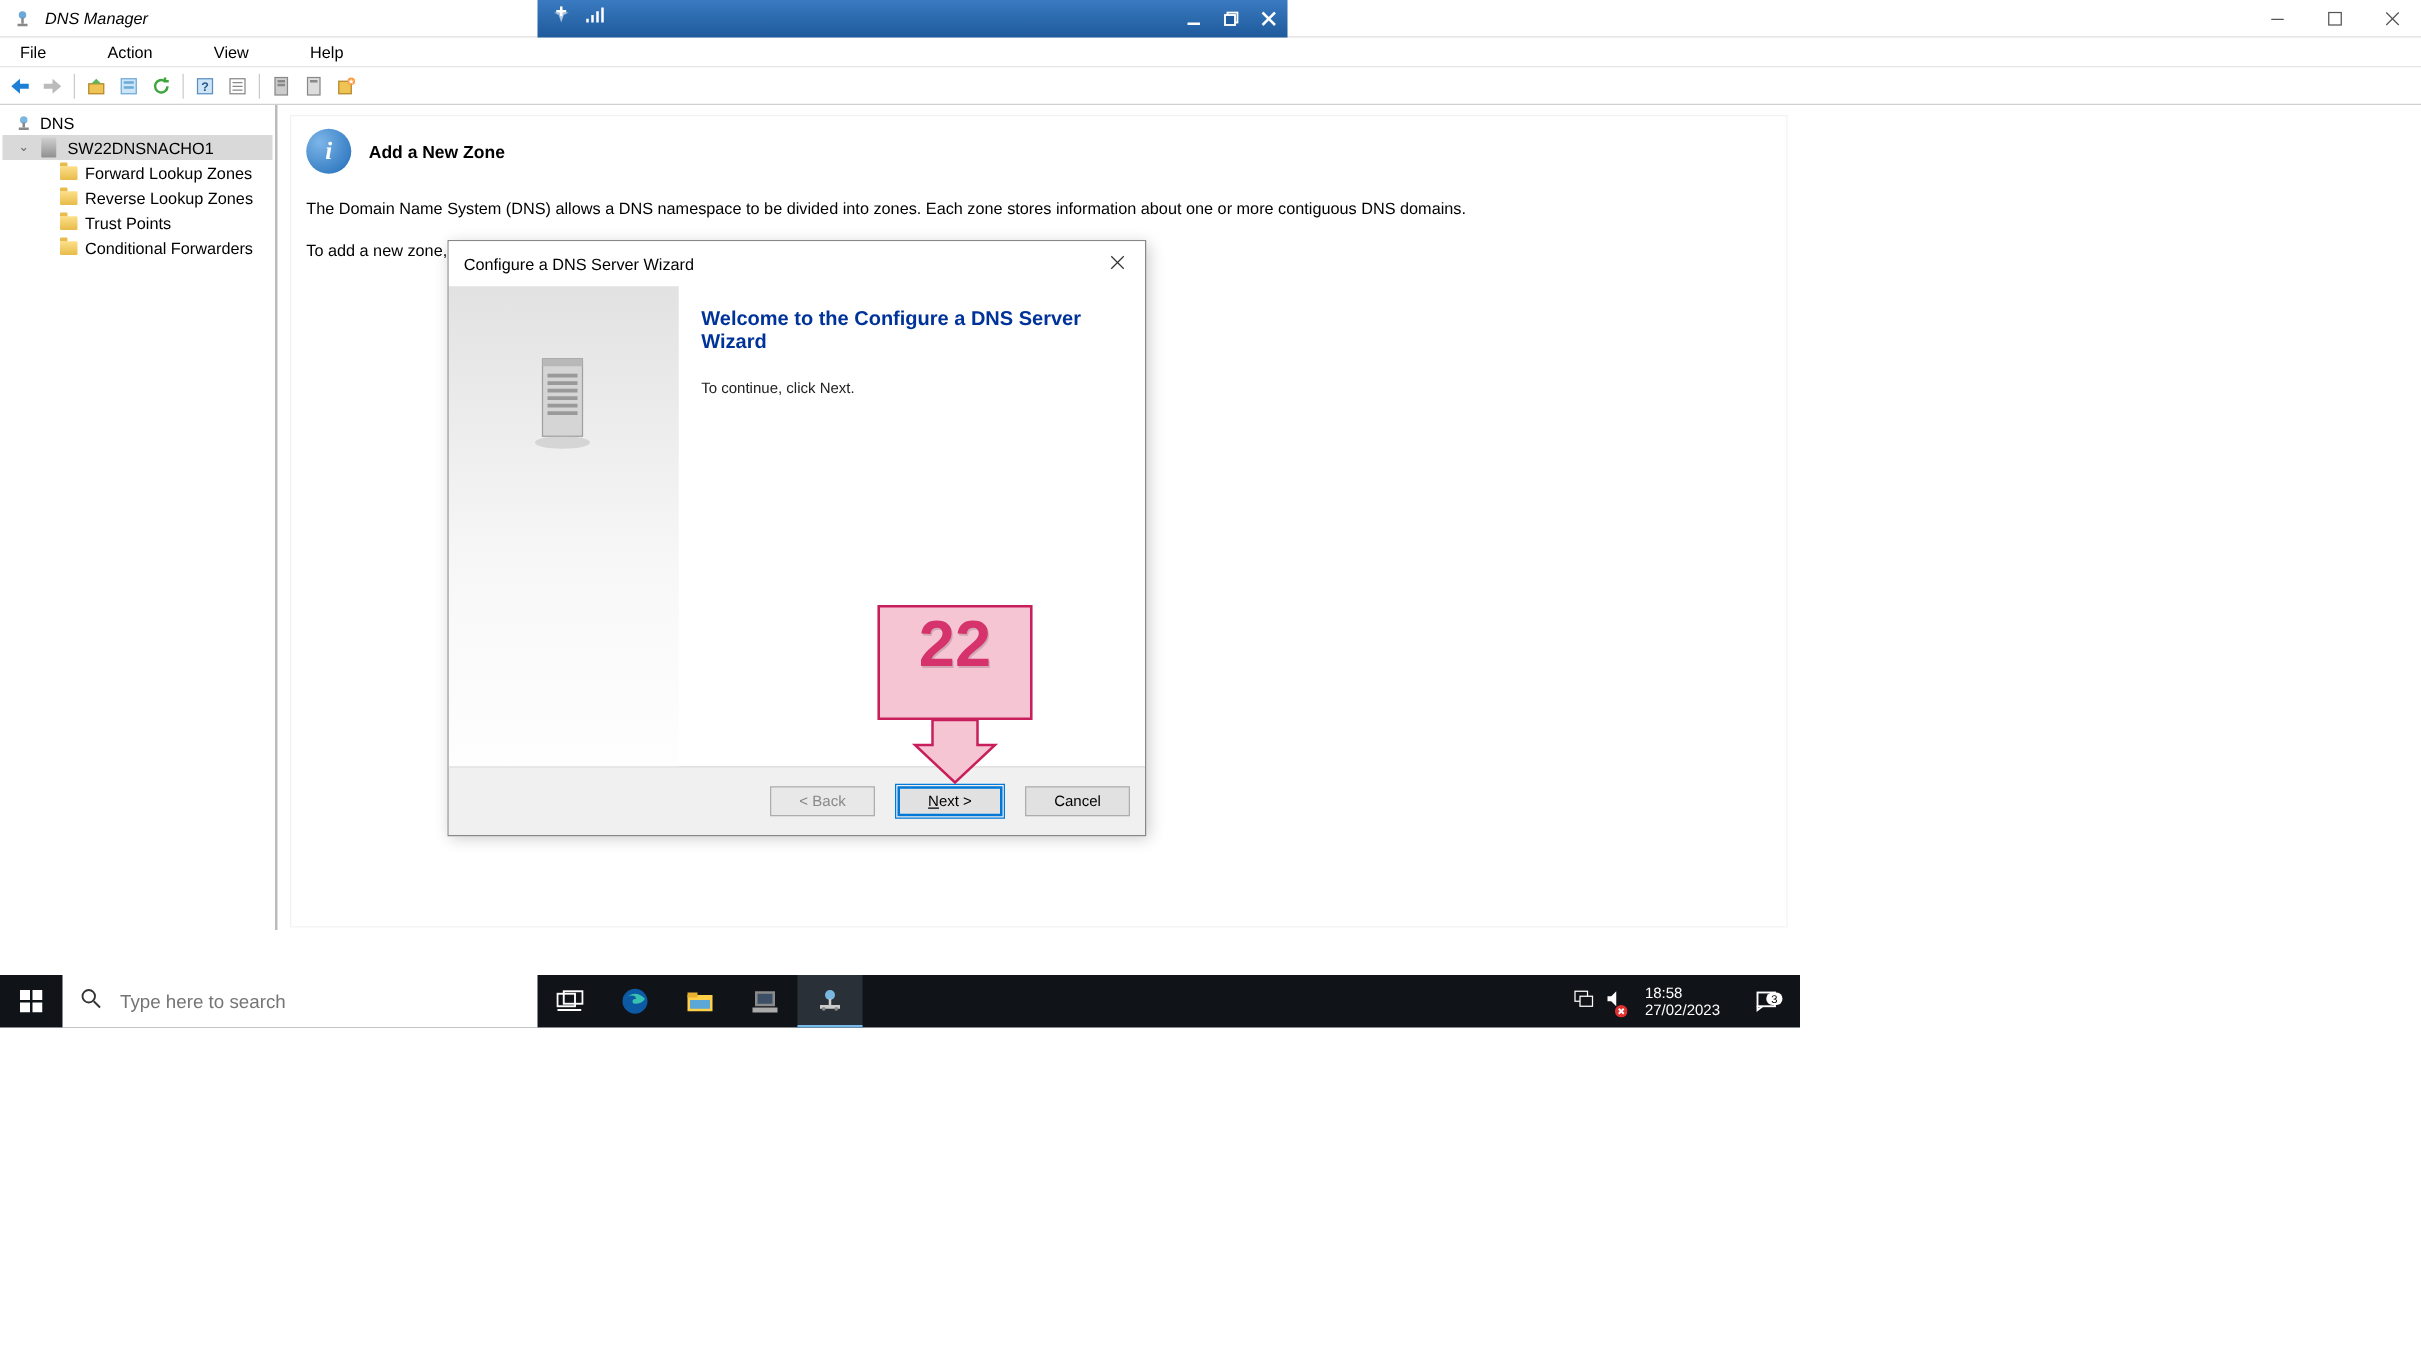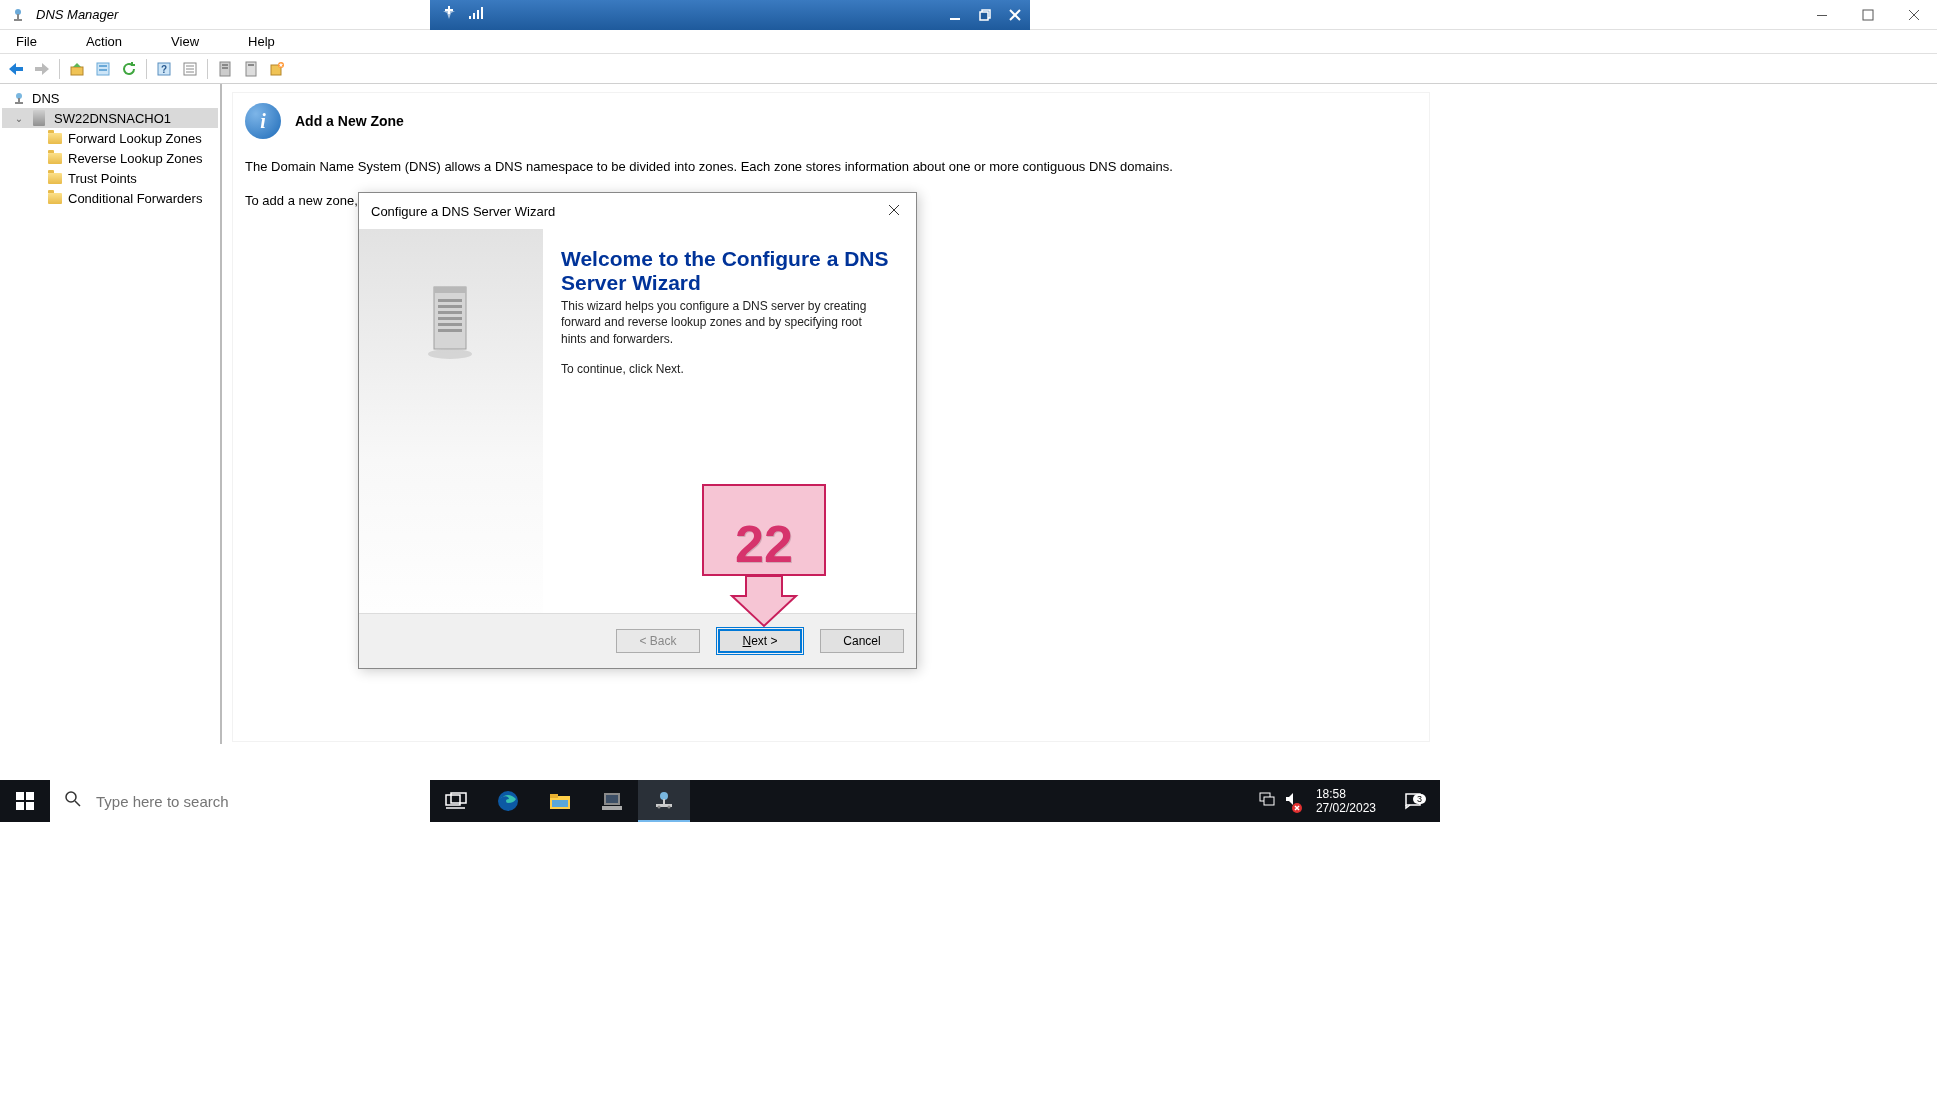--- a/index.html
+++ b/index.html
@@ -45,32 +45,32 @@
     .content-title { font-size: 14px; font-weight: 600; }
     .content-text { font-size: 13px; margin-bottom: 14px; line-height: 1.5; }
     
     
     .wizard-dialog { position: absolute; left: 358px; top: 192px; width: 559px; background: #fff; border: 1px solid #888; box-shadow: 2px 2px 12px rgba(0,0,0,0.2); }
     .wizard-titlebar { height: 36px; display: flex; align-items: center; padding: 0 12px; font-size: 13px; background: #fff; }
     .wizard-close { position: absolute; right: 0; top: 0; width: 44px; height: 34px; display: flex; align-items: center; justify-content: center; font-size: 16px; cursor: pointer; }
     .wizard-body { display: flex; height: 384px; }
     .wizard-side { width: 184px; background: linear-gradient(180deg, #e2e2e2 0%, #f8f8f8 60%, #fefefe 100%); display: flex; align-items: flex-start; justify-content: center; padding-top: 48px; }
     .wizard-main { flex: 1; padding: 18px 26px 10px 18px; }
-    .wizard-heading { font-family: 'Segoe UI Semibold', 'Segoe UI', sans-serif; font-size: 21px; font-weight: 700; color: #003399; margin-bottom: 3px; line-height: 1.15; }
+    .wizard-heading { font-family: 'Segoe UI Semibold', 'Segoe UI', sans-serif; font-size: 16px; font-weight: 700; color: #003399; margin-bottom: 18px; line-height: 1.15; }
     .wizard-para { font-size: 12px; color: #222; margin-bottom: 14px; line-height: 1.35; }
     .wizard-footer { height: 55px; background: #f0f0f0; border-top: 1px solid #dcdcdc; display: flex; align-items: center; justify-content: flex-end; padding: 0 10px; gap: 14px; }
     .wiz-btn { width: 84px; height: 24px; font-size: 12px; background: #e1e1e1; border: 1px solid #adadad; cursor: pointer; }
     .wiz-btn.disabled { color: #888; background: #e8e8e8; cursor: default; }
     .wiz-btn.primary { border: 2px solid #0078d7; background: #e1e1e1; }
     .wiz-btn-outer { border: 1px solid #0078d7; padding: 1px; }
     .wiz-btn-outer.none { border-color: transparent; }
     
     
     .callout { position: absolute; left: 702px; top: 484px; }
-    .callout-box { width: 124px; height: 92px; background: #f6c5d4; border: 2px solid #c81e5b; display: flex; align-items: flex-end; justify-content: center; }
+    .callout-box { width: 124px; height: 92px; background: #f6c5d4; border: 2px solid #c81e5b; display: flex; align-items: flex-start; justify-content: center; }
     .callout-num { font-size: 52px; font-weight: 700; color: #d6336c; font-family: 'Trebuchet MS', sans-serif; text-shadow: 1px 1px 0 rgba(0,0,0,0.15); }
     
     
     .taskbar { position: absolute; left: 0; bottom: 275px; width: 1440px; height: 42px; background: #101318; display: flex; align-items: center; color: #fff; }
     .tb-start { width: 50px; height: 100%; display: flex; align-items: center; justify-content: center; }
     .tb-search { flex: 0 0 380px; height: 100%; background: #fff; display: flex; align-items: center; padding: 0 14px; gap: 14px; color: #555; }
     .tb-search input { border: none; outline: none; font-size: 15px; width: 100%; color: #ef4444; background: transparent; }
     .tb-icons { display: flex; height: 100%; }
     .tb-icon { width: 52px; height: 100%; display: flex; align-items: center; justify-content: center; }
     .tb-icon.active { background: #2a3038; border-bottom: 2px solid #76b9ed; }
@@ -305,21 +305,20 @@
           <rect x="22" y="28" width="24" height="3" fill="#999"></rect>
           <rect x="22" y="34" width="24" height="3" fill="#999"></rect>
           <rect x="22" y="40" width="24" height="3" fill="#999"></rect>
           <rect x="22" y="46" width="24" height="3" fill="#999"></rect>
           <rect x="22" y="52" width="24" height="3" fill="#999"></rect>
           <ellipse cx="34" cy="77" rx="22" ry="5" fill="#bbb" opacity="0.5"></ellipse>
         </svg>
       </div>
       <div class="wizard-main">
         <div class="wizard-heading">Welcome to the Configure a DNS Server Wizard</div>
-        <div class="wizard-para">This wizard helps you configure a DNS server by creating forward and reverse lookup zones and by specifying root hints and forwarders.</div>
         <div class="wizard-para">To continue, click Next.</div>
       </div>
     </div>
     <div class="wizard-footer">
       <span class="wiz-btn-outer none"><button class="wiz-btn disabled" disabled="">&lt; Back</button></span>
       <span class="wiz-btn-outer"><button class="wiz-btn primary"><span style="text-decoration:underline">N</span>ext &gt;</button></span>
       <span class="wiz-btn-outer none"><button class="wiz-btn">Cancel</button></span>
     </div>
   </div>
 

